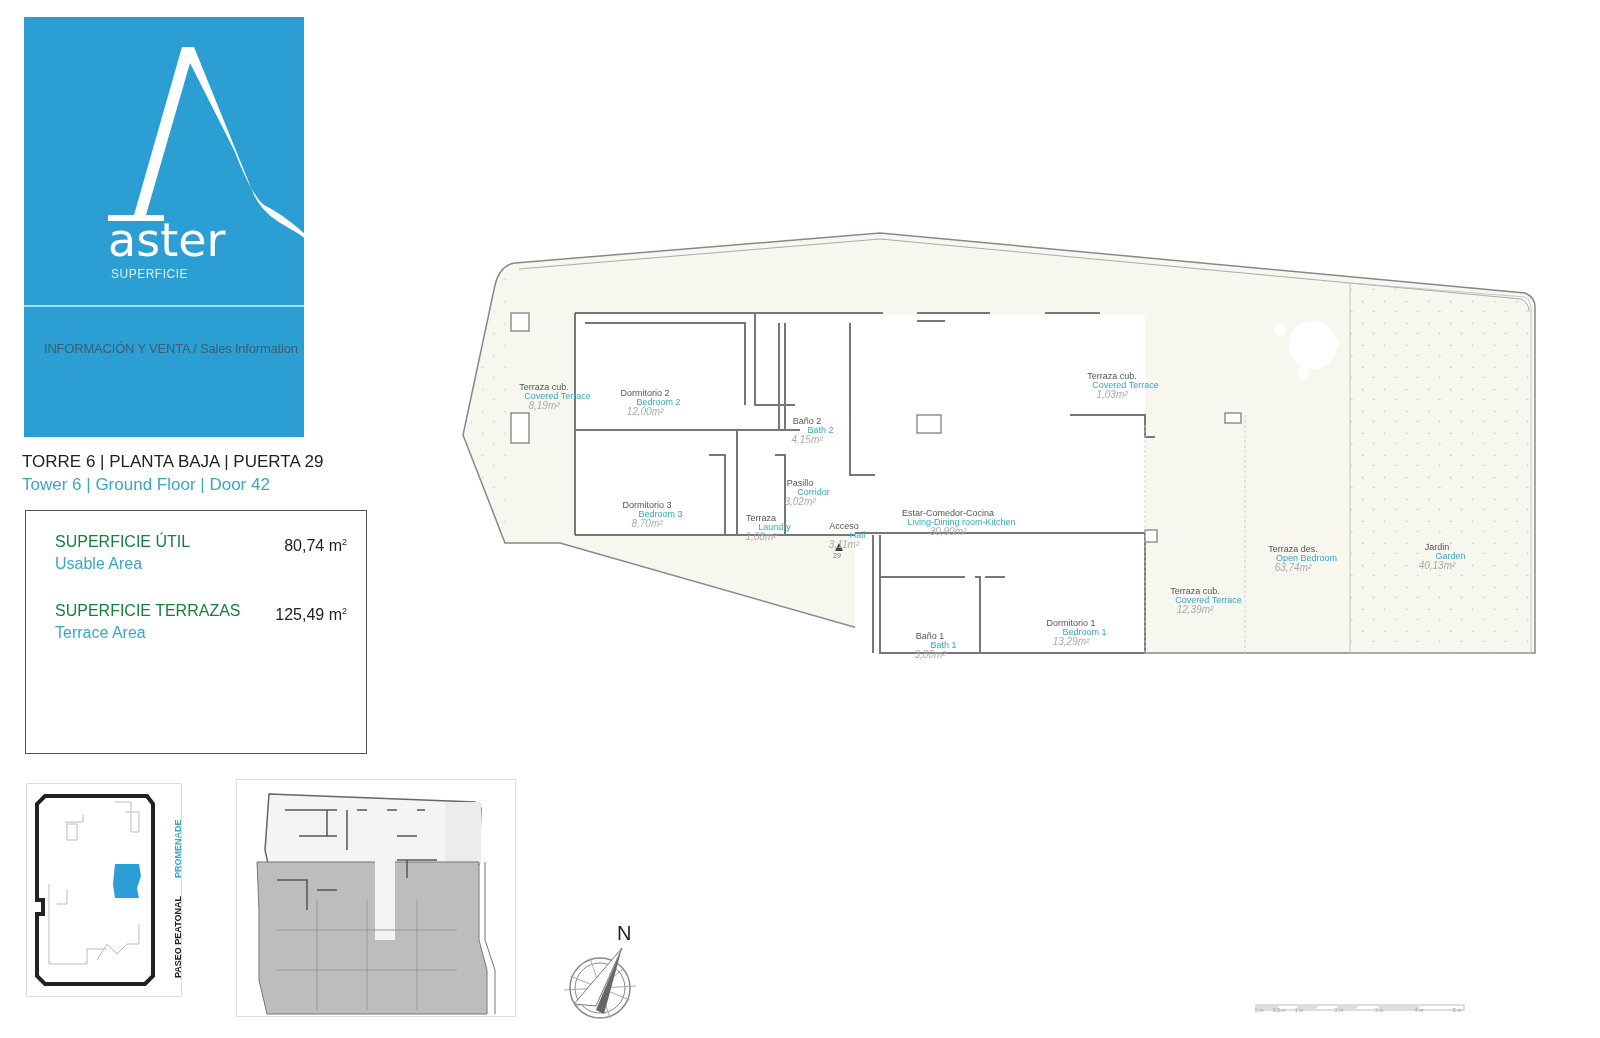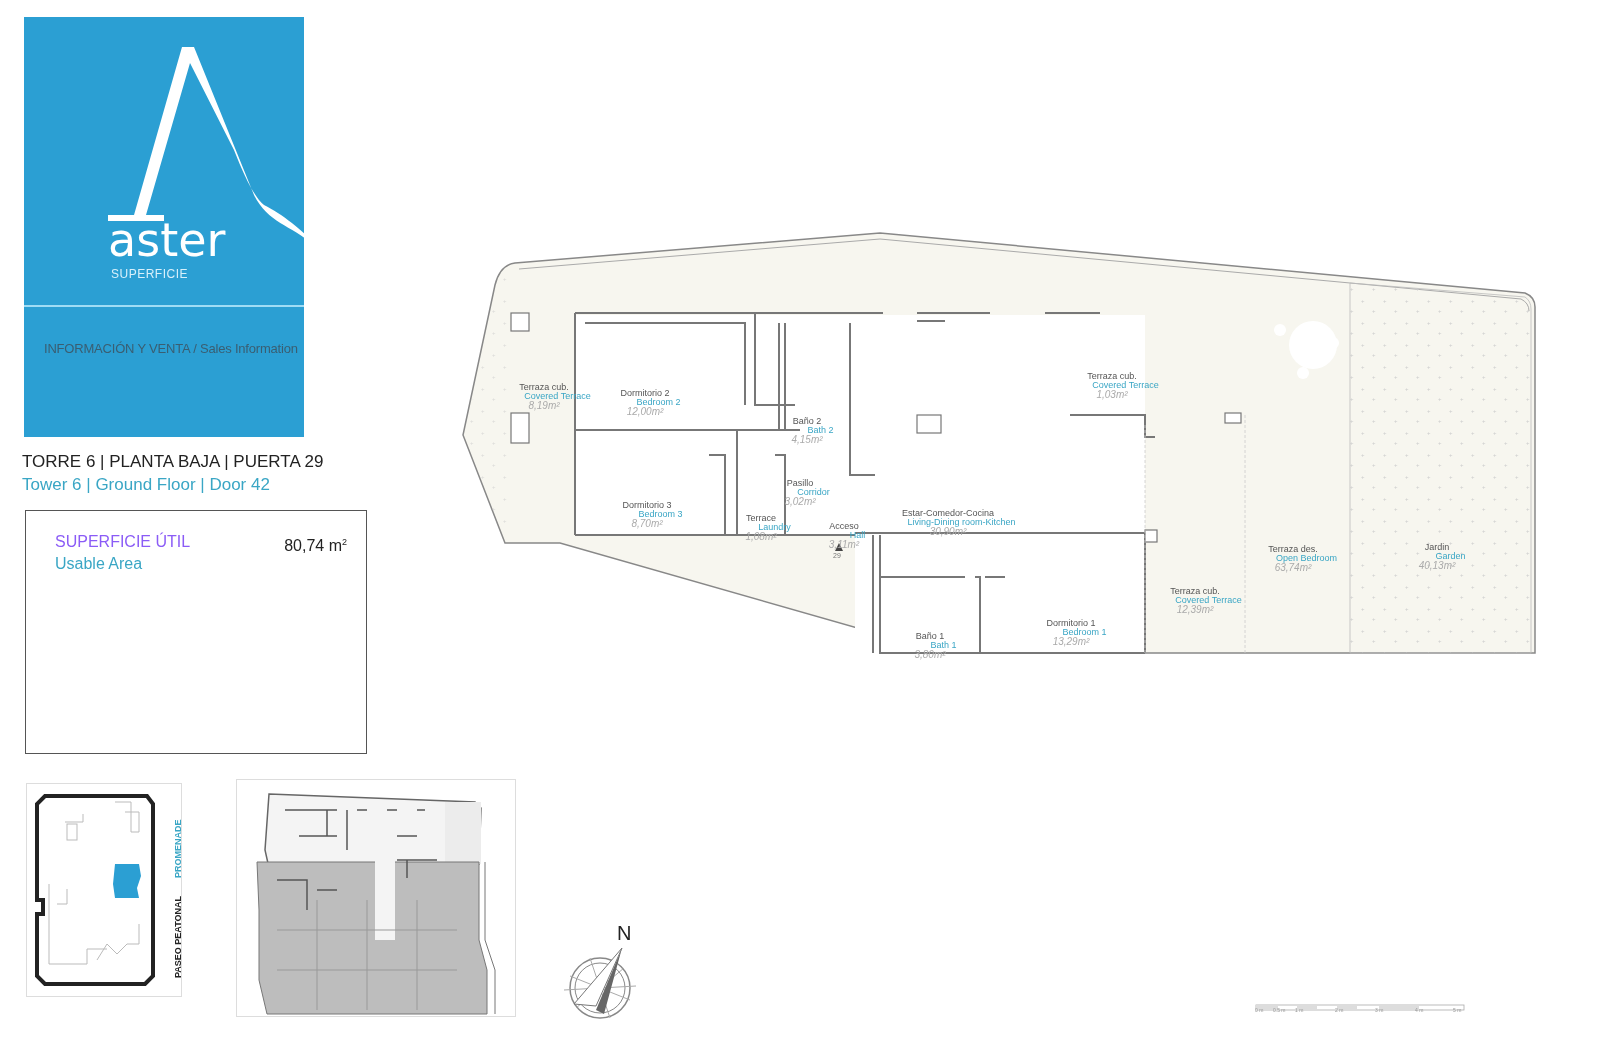--- a/index.html
+++ b/index.html
@@ -32,21 +32,21 @@
   
   .loc-es { position: absolute; left: 22px; top: 452px; font-size: 17px; color: #222; }
   .loc-en { position: absolute; left: 22px; top: 475px; font-size: 17px; color: #3aa6c5; }
 
   
   .areas {
     position: absolute; left: 25px; top: 510px; width: 342px; height: 244px;
     border: 1.5px solid #555;
   }
   .area-row { position: absolute; left: 29px; width: 292px; font-size: 16px; line-height: 22px; }
-  .area-row .lbl { color: #8b5cf6; }
+  .area-row .lbl { color: #15803d; }
   .area-row .val { position: absolute; right: 0; top: 0; color: #222; }
   .area-row .val sup { font-size: 9px; vertical-align: 6px; }
   .area-row .note { color: #222; }
   .area-row .en { color: #3aa6c5; }
 
   
   .thumb1 {
     position: absolute; left: 26px; top: 783px; width: 156px; height: 214px;
     border: 1px solid #ddd; background: #fff;
   }
@@ -89,20 +89,25 @@
 </div>
 
 <div class="loc-es">TORRE 6 | PLANTA BAJA | PUERTA 29</div>
 <div class="loc-en">Tower 6 | Ground Floor | Door 42</div>
 
 <div class="areas">
   <div class="area-row" style="top:20px">
     <div class="lbl">SUPERFICIE ÚTIL</div>
     <div class="val"><span>80,74</span> <span>m</span><sup>2</sup></div>
     <div class="en">Usable Area</div>
+  </div>
+  <div class="area-row" style="top:89px">
+    <div class="lbl">SUPERFICIE TERRAZAS</div>
+    <div class="val"><span>125,49</span> <span>m</span><sup>2</sup></div>
+    <div class="en">Terrace Area</div>
   </div>
 </div>
 
 <div class="thumb1">
   <svg width="156" height="214" viewBox="0 0 156 214">
     <path d="M18 12 L120 12 L126 20 L126 192 L118 200 L18 200 L10 192 L10 130 L16 130 L16 116 L10 116 L10 20 Z" fill="none" stroke="#222" stroke-width="4"></path>
     <g stroke="#bbb" fill="none" stroke-width="1">
       <rect x="40" y="40" width="10" height="16"></rect>
         <path d="M38 38 L56 38 L56 30"></path>
       <path d="M88 18 L104 18 L104 48 L112 48 L112 28 L98 28"></path>
@@ -210,21 +215,21 @@
     <span class="es">Pasillo</span>
       <span class="en">Corridor</span>
       <span class="ar">3,02m²</span>
   </div>
   <div class="room-label" style="left:192px;top:236px">
     <span class="es">Dormitorio 3</span>
       <span class="en">Bedroom 3</span>
       <span class="ar">8,70m²</span>
   </div>
   <div class="room-label" style="left:306px;top:249px">
-    <span class="es">Terrace</span>
+    <span class="es">Terraza</span>
       <span class="en">Laundry</span>
       <span class="ar">1,08m²</span>
   </div>
   <div class="room-label" style="left:389px;top:257px">
     <span class="es">Acceso</span>
       <span class="en">Hall</span>
       <span class="ar">3,11m²</span>
   </div>
   <div class="room-label" style="left:493px;top:244px">
     <span class="es">Estar-Comedor-Cocina</span>

